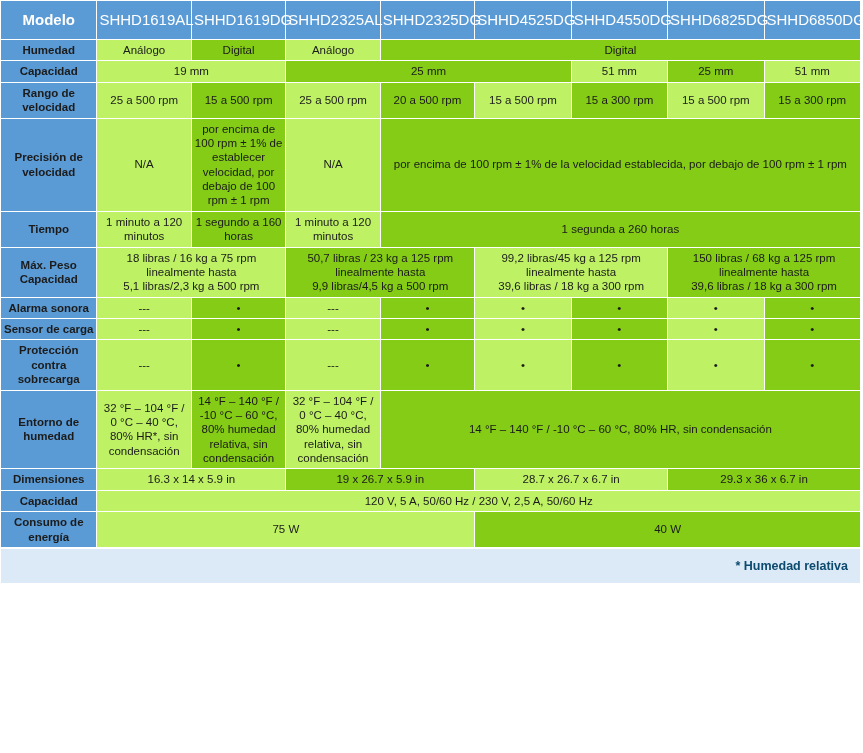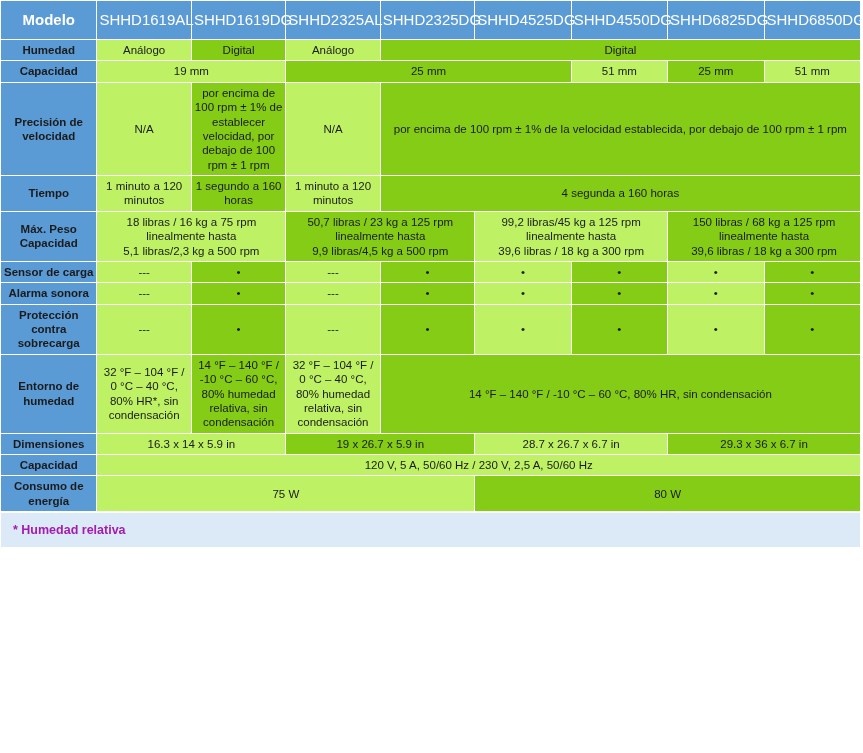--- a/index.html
+++ b/index.html
@@ -49,24 +49,24 @@
   }
   td.mid {
     background: #84cc16;
   }
   td.dot {
     font-size: 14px;
     line-height: 1;
   }
   .footnote {
     background: #dce9f7;
-    color: #a21caf;
+    color: #0c4a6e;
     font-weight: bold;
     font-size: 12.5px;
-    text-align: left;
+    text-align: right;
     padding: 10px 12px;
     border: 1px solid #ffffff;
     width: 861px;
     box-sizing: border-box;
     margin-top: 0;
   }
   .multi { white-space: pre-line; }
 </style>
 </head>
 <body>
@@ -107,63 +107,74 @@
 
   <tr>
     <td class="rowlabel">Capacidad</td>
     <td class="light" colspan="2">19 mm</td>
     <td class="mid" colspan="3">25 mm</td>
     <td class="light">51 mm</td>
     <td class="mid">25 mm</td>
     <td class="light">51 mm</td>
   </tr>
 
+  <tr>
+    <td class="rowlabel">Rango de velocidad</td>
+    <td class="light">25 a 500 rpm</td>
+    <td class="mid">15 a 500 rpm</td>
+    <td class="light">25 a 500 rpm</td>
+    <td class="mid">20 a 500 rpm</td>
+    <td class="light">15 a 500 rpm</td>
+    <td class="mid">15 a 300 rpm</td>
+    <td class="light">15 a 500 rpm</td>
+    <td class="mid">15 a 300 rpm</td>
+  </tr>
 
   <tr>
     <td class="rowlabel">Precisión de velocidad</td>
     <td class="light">N/A</td>
     <td class="mid">por encima de 100 rpm ± 1% de establecer velocidad, por debajo de 100 rpm ± 1 rpm</td>
     <td class="light">N/A</td>
     <td class="mid" colspan="5">por encima de 100 rpm ± 1% de la velocidad establecida, por debajo de 100 rpm ± 1 rpm</td>
   </tr>
 
   <tr>
     <td class="rowlabel">Tiempo</td>
     <td class="light">1 minuto a 120 minutos</td>
     <td class="mid">1 segundo a 160 horas</td>
     <td class="light">1 minuto a 120 minutos</td>
-    <td class="mid" colspan="5">4 segunda a 160 horas</td>
+    <td class="mid" colspan="5">1 segunda a 260 horas</td>
   </tr>
 
   <tr>
     <td class="rowlabel">Máx. Peso Capacidad</td>
     <td class="light multi" colspan="2">18 libras / 16 kg a 75 rpm linealmente hasta
 5,1 libras/2,3 kg a 500 rpm</td>
     <td class="mid multi" colspan="2">50,7 libras / 23 kg a 125 rpm linealmente hasta
 9,9 libras/4,5 kg a 500 rpm</td>
     <td class="light multi" colspan="2">99,2 libras/45 kg a 125 rpm linealmente hasta
 39,6 libras / 18 kg a 300 rpm</td>
     <td class="mid multi" colspan="2">150 libras / 68 kg a 125 rpm linealmente hasta
 39,6 libras / 18 kg a 300 rpm</td>
   </tr>
 
   <tr>
+    <td class="rowlabel">Alarma sonora</td>
+    <td class="light dot">---</td>
+    <td class="mid dot">•</td>
+    <td class="light dot">---</td>
+    <td class="mid dot">•</td>
+    <td class="light dot">•</td>
+    <td class="mid dot">•</td>
+    <td class="light dot">•</td>
+    <td class="mid dot">•</td>
+  </tr>
+
+  <tr>
     <td class="rowlabel">Sensor de carga</td>
-    <td class="light dot">---</td>
-    <td class="mid dot">•</td>
-    <td class="light dot">---</td>
-    <td class="mid dot">•</td>
-    <td class="light dot">•</td>
-    <td class="mid dot">•</td>
-    <td class="light dot">•</td>
-    <td class="mid dot">•</td>
-  </tr>
-
-  <tr>
-    <td class="rowlabel">Alarma sonora</td>
     <td class="light dot">---</td>
     <td class="mid dot">•</td>
     <td class="light dot">---</td>
     <td class="mid dot">•</td>
     <td class="light dot">•</td>
     <td class="mid dot">•</td>
     <td class="light dot">•</td>
     <td class="mid dot">•</td>
   </tr>
 
@@ -197,18 +208,18 @@
 
 
   <tr>
     <td class="rowlabel">Capacidad</td>
     <td class="light" colspan="8">120 V, 5 A, 50/60 Hz / 230 V, 2,5 A, 50/60 Hz</td>
   </tr>
 
   <tr>
     <td class="rowlabel">Consumo de energía</td>
     <td class="light" colspan="4">75 W</td>
-    <td class="mid" colspan="4">80 W</td>
+    <td class="mid" colspan="4">40 W</td>
   </tr>
 </tbody>
   </table>
 
 <div class="footnote">* Humedad relativa</div>
 
 </body></html>

